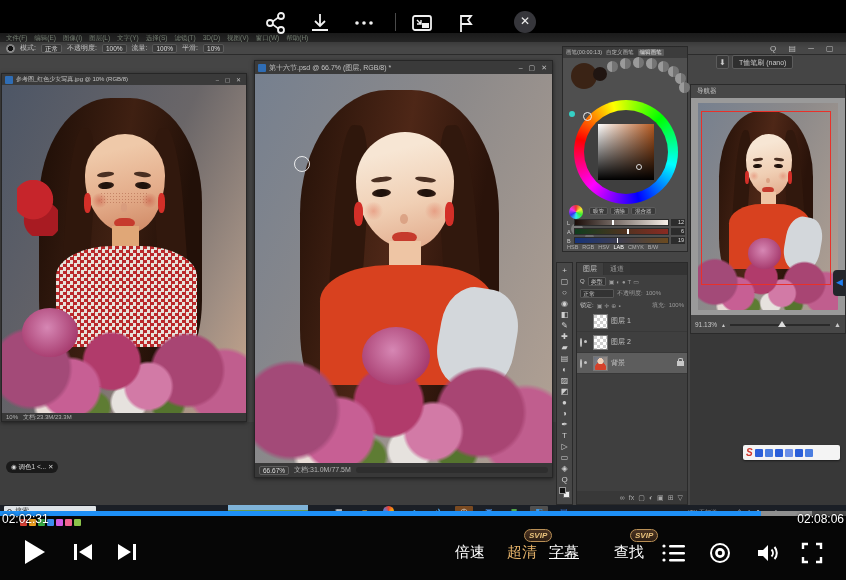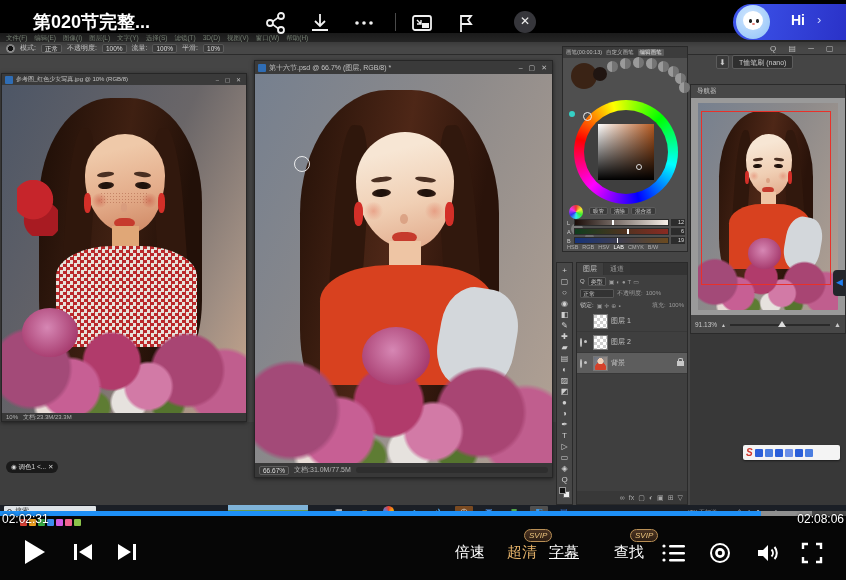--- a/index.html
+++ b/index.html
@@ -180,21 +180,21 @@
   #pbar .played{position:absolute;left:0;top:0;height:100%;background:#1e8ff5;}
   #pbar .buff{position:absolute;top:0;height:100%;background:#8f8f8f;}
   .ptime{position:absolute;top:512px;z-index:26;color:#fff;font-size:12px;text-shadow:0 0 3px #000;}
   #ctrlbar{position:absolute;left:0;top:516px;width:846px;height:64px;background:#060606;z-index:24;}
   #cwm{position:absolute;left:20px;top:3px;display:flex;gap:2px;z-index:26;}
   #cwm span{width:7px;height:7px;border-radius:1px;display:block;}
   .cbtn{position:absolute;}
   .cbtn svg{display:block;}
   .clabel{position:absolute;top:27px;color:#fff;font-size:15px;}
   .clabel.gold{color:#e5b36a;}
-  .svip{position:absolute;top:13px;height:13px;padding:0 4px;border-radius:7px;background:linear-gradient(#4a3categorie322,#2e1f14);background:linear-gradient(#4a3322,#2e1f14);border:1px solid #b98f55;color:#e9c27c;font-size:8px;font-weight:normal;font-style:italic;line-height:11px;z-index:2;}
+  .svip{position:absolute;top:13px;height:13px;padding:0 4px;border-radius:7px;background:linear-gradient(#4a3categorie322,#2e1f14);background:linear-gradient(#4a3322,#2e1f14);border:1px solid #b98f55;color:#e9c27c;font-size:8px;font-weight:bold;font-style:italic;line-height:11px;z-index:2;}
 </style>
 </head>
 <body>
 
 <div id="S">
 
   <div id="ps">
     <div id="menubar">
         <span>文件(F)</span>
         <span>编辑(E)</span>
@@ -526,21 +526,20 @@
         <span>⌃</span>
         <span>▪</span>
         <span>●</span>
         <span>▾</span>
         <span>▪</span>
       </div>
     </div>
   </div>
 
   <div id="topbar">
-    <div id="vtitle">第020节完整...</div>
     <div class="topic" style="left:264px;">
       <svg viewBox="0 0 24 24" fill="none" stroke="#f0f0f0" stroke-width="1.8">
         <circle cx="17" cy="5" r="3"></circle>
           <circle cx="6" cy="12" r="3"></circle>
           <circle cx="17" cy="19" r="3"></circle>
         <path d="M8.7 10.6 14.3 6.4M8.7 13.4 14.3 17.6"></path>
       </svg>
     </div>
     <div class="topic" style="left:308px;">
       <svg viewBox="0 0 24 24" fill="none" stroke="#f0f0f0" stroke-width="1.8">
@@ -561,30 +560,20 @@
         <rect x="12" y="12" width="7" height="5" fill="#f0f0f0" stroke="none"></rect>
         <path d="M7 9l4 4M11 9v4h-4" stroke-width="1.4"></path>
       </svg>
     </div>
     <div class="topic" style="left:454px;">
       <svg viewBox="0 0 24 24" fill="none" stroke="#f0f0f0" stroke-width="1.8">
         <path d="M7 4v17M7 5h10l-3 4 3 4H7"></path>
       </svg>
     </div>
     <div id="closebtn">✕</div>
-    <div id="hipill">
-      <div id="avatar">
-        <div class="head"></div>
-          <div class="e1"></div>
-          <div class="e2"></div>
-          <div class="m"></div>
-      </div>
-      <div id="hitext">Hi</div>
-      <div id="hiarrow">›</div>
-    </div>
   </div>
 
   <div id="pbar">
     <div class="buff" style="left: 0px; width: 96%;"></div>
     <div class="played" style="width: 90%;"></div>
   </div>
   <div class="ptime" style="left:2px;">02:02:31</div>
   <div class="ptime" style="right:2px;">02:08:06</div>
 
   <div id="ctrlbar">

